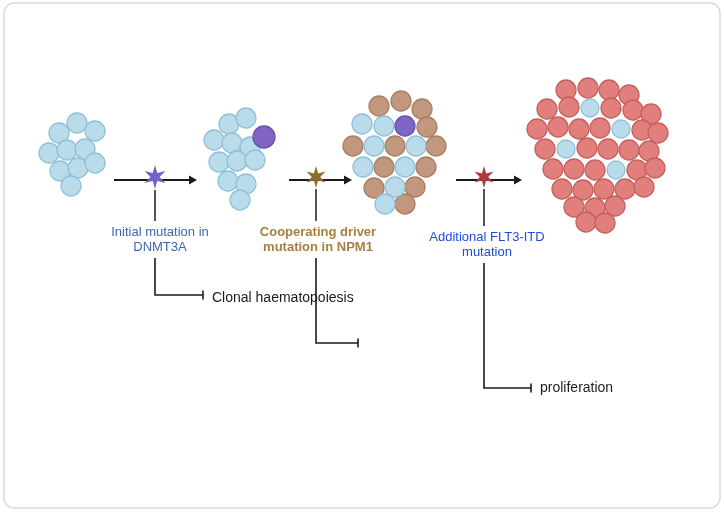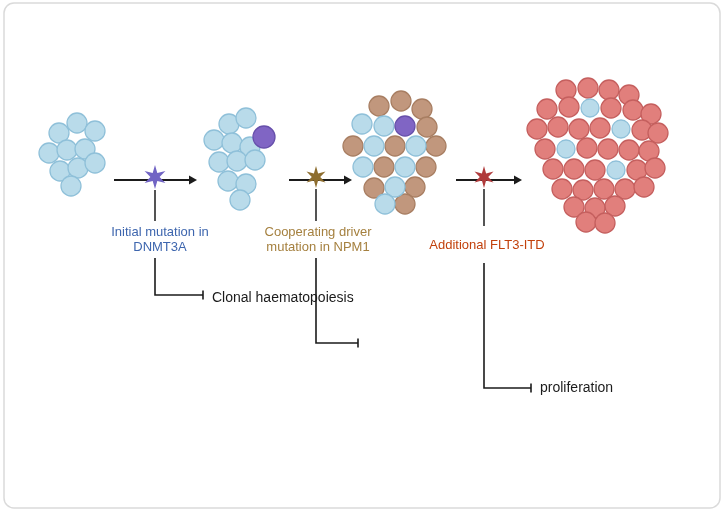--- a/index.html
+++ b/index.html
@@ -129,27 +129,28 @@
       <polygon points="155.0,165.0 157.3,173.0 165.4,171.0 159.6,177.0 165.4,183.0 157.3,181.0 155.0,189.0 152.7,181.0 144.6,183.0 150.4,177.0 144.6,171.0 152.7,173.0" fill="#7164c4"></polygon>
       <polygon points="316.0,166.0 318.1,173.4 325.5,171.5 320.2,177.0 325.5,182.5 318.1,180.6 316.0,188.0 313.9,180.6 306.5,182.5 311.8,177.0 306.5,171.5 313.9,173.4" fill="#8d6d2e"></polygon>
       <polygon points="484.0,166.0 486.1,173.4 493.5,171.5 488.2,177.0 493.5,182.5 486.1,180.6 484.0,188.0 481.9,180.6 474.5,182.5 479.8,177.0 474.5,171.5 481.9,173.4" fill="#b03a3b"></polygon>
     </svg>
 
   <div class="mlabel" style="left: 160px; top: 224px; color: rgb(62, 102, 174);">
     <span>Initial mutation in</span>
     <span>DNMT3A</span>
   </div>
 
-  <div class="mlabel" style="left: 318px; top: 224px; color: rgb(165, 128, 63);">
+  <div class="mlabel" style="left: 318px; top: 224px; color: rgb(165, 128, 63); font-weight: bold;">
     <span>Cooperating driver</span>
     <span>mutation in NPM1</span>
   </div>
 
-  <div class="mlabel" style="left: 487px; top: 229px; color: #c2410c; margin-top: 8px;">
+  <div class="mlabel" style="left: 487px; top: 229px; color: #1d4ed8;">
     <span>Additional FLT3-ITD</span>
+    <span>mutation</span>
   </div>
 
   <div class="olabel" style="left:212px;top:288px">
     <span>Clonal haematopoiesis</span>
   </div>
 
 
   <div class="olabel" style="left:540px;top:378px">
     <span>proliferation</span>
   </div>

